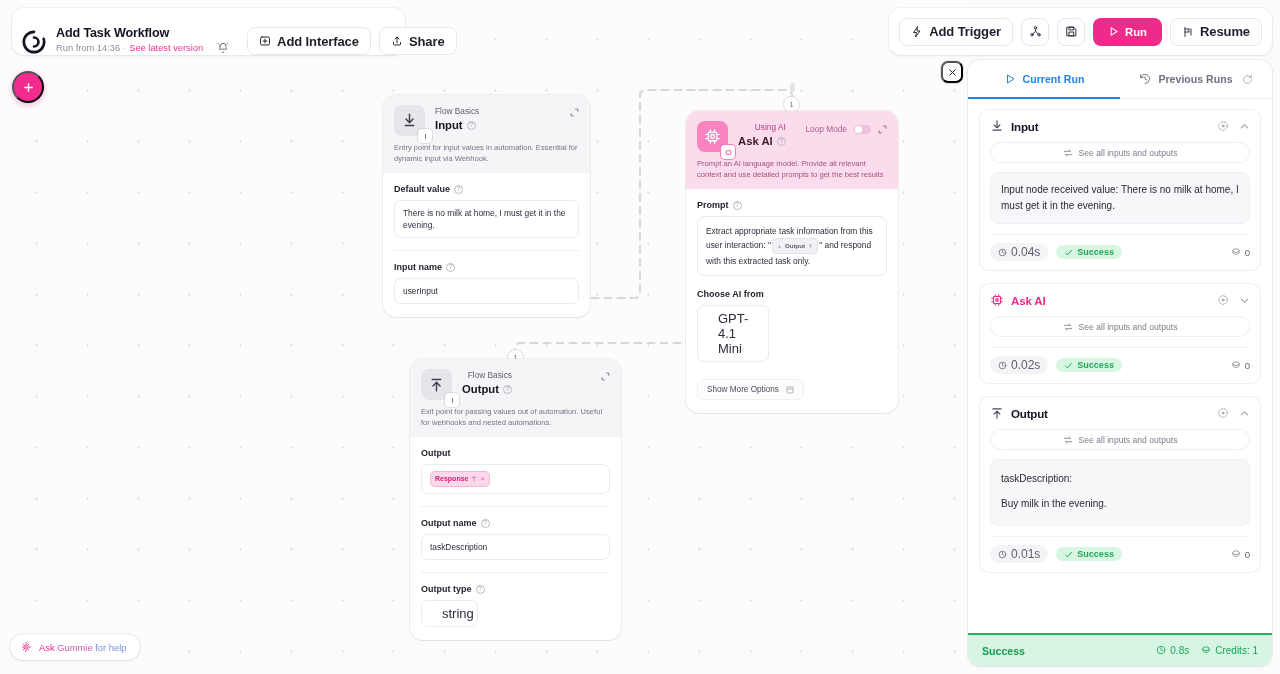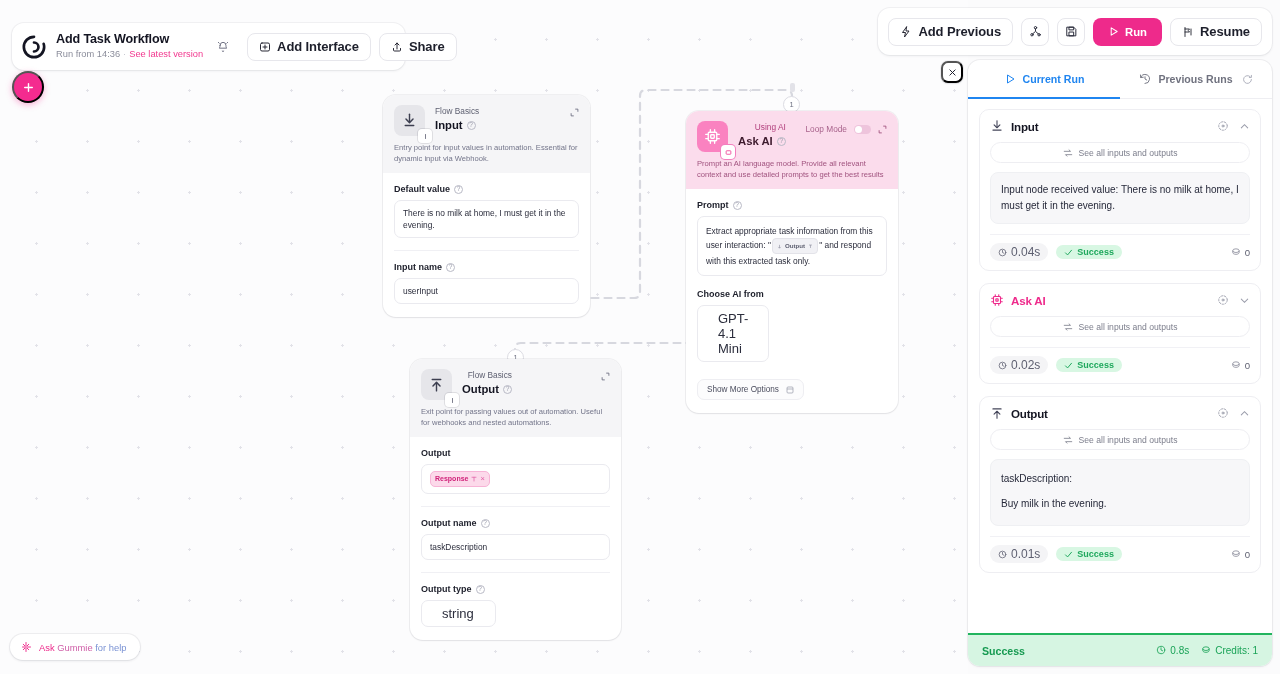--- a/index.html
+++ b/index.html
@@ -15,24 +15,24 @@
   #canvas {
     position: absolute; left: 0; top: 0; width: 968px; height: 674px;
     background-color: #fcfcfd;
     background-image: radial-gradient(#e2e2e8 1.1px, transparent 1.2px);
     background-size: 51px 51px;
     background-position: 11px 14px;
   }
 
   
   #title-card {
-    position: absolute; left: 12px; top: 23px; width: 393px; height: 47px;
+    position: absolute; left: 12px; top: 8px; width: 393px; height: 47px;
     background: #fff; border-radius: 12px;
     box-shadow: 0 1px 3px rgba(16,24,40,.07), 0 0 0 1px rgba(16,24,40,.045);
-    display: flex; align-items: center; padding: 0 9px;
+    display: flex; align-items: flex-end; padding: 0 9px;
   }
   .logo-g { width: 26px; height: 26px; flex: 0 0 26px; margin-right: 9px; }
   .ttl-txt { flex: 0 0 auto; }
   .ttl-main { font-size: 12.6px; font-weight: bold; color: #141522; letter-spacing: -.15px; line-height: 15px;}
   .ttl-sub { font-size: 9.3px; color: #8b8d9b; line-height: 13px; margin-top: 1px;}
   .ttl-sub .sep { color: #c3c4cd; margin: 0 3px;}
   .ttl-sub .lnk { color: #f2388f; }
   .bell { margin-left: 13px; color: #6f7183; display:flex; align-items:center;}
   .hdr-btn {
     display: inline-flex; align-items: center; gap: 6px;
@@ -454,21 +454,21 @@
         <div class="field-label">
           <span>Output name</span>
           <span class="q-mark">?</span>
         </div>
         <div class="inp">taskDescription</div>
         <div class="sep-line"></div>
         <div class="field-label">
           <span>Output type</span>
           <span class="q-mark">?</span>
         </div>
-        <div class="select" style="width:75px;">
+        <div class="select" style="width:57px;">
           <span>string</span>
           <svg width="8" height="8" viewBox="0 0 24 24" fill="none" stroke="#8d8f9e" stroke-width="2.6" stroke-linecap="round">
               <polyline points="5,9 12,16 19,9"></polyline>
             </svg>
         </div>
       </div>
     </div>
   </div>
 
   <div id="title-card">
@@ -507,21 +507,21 @@
       </svg>
       <span>Share</span>
     </button>
   </div>
 
   <div id="toolbar">
     <button class="hdr-btn">
       <svg width="12" height="12" viewBox="0 0 24 24" fill="none" stroke="currentColor" stroke-width="1.9" stroke-linecap="round" stroke-linejoin="round">
         <path d="M13 2L5 13h6l-2 9 9-12h-6l1-8z"></path>
       </svg>
-      <span>Add Previous</span>
+      <span>Add Trigger</span>
     </button>
     <button class="icon-btn">
       <svg width="13" height="13" viewBox="0 0 24 24" fill="none" stroke="currentColor" stroke-width="1.8" stroke-linecap="round" stroke-linejoin="round">
         <circle cx="12" cy="5" r="2.2"></circle>
           <circle cx="5.5" cy="18" r="2.2"></circle>
           <circle cx="18.5" cy="18" r="2.2"></circle>
         <path d="M12 7.2v4.5M10.6 13l-3.6 3.2M13.4 13l3.6 3.2"></path>
       </svg>
     </button>
     <button class="icon-btn">

